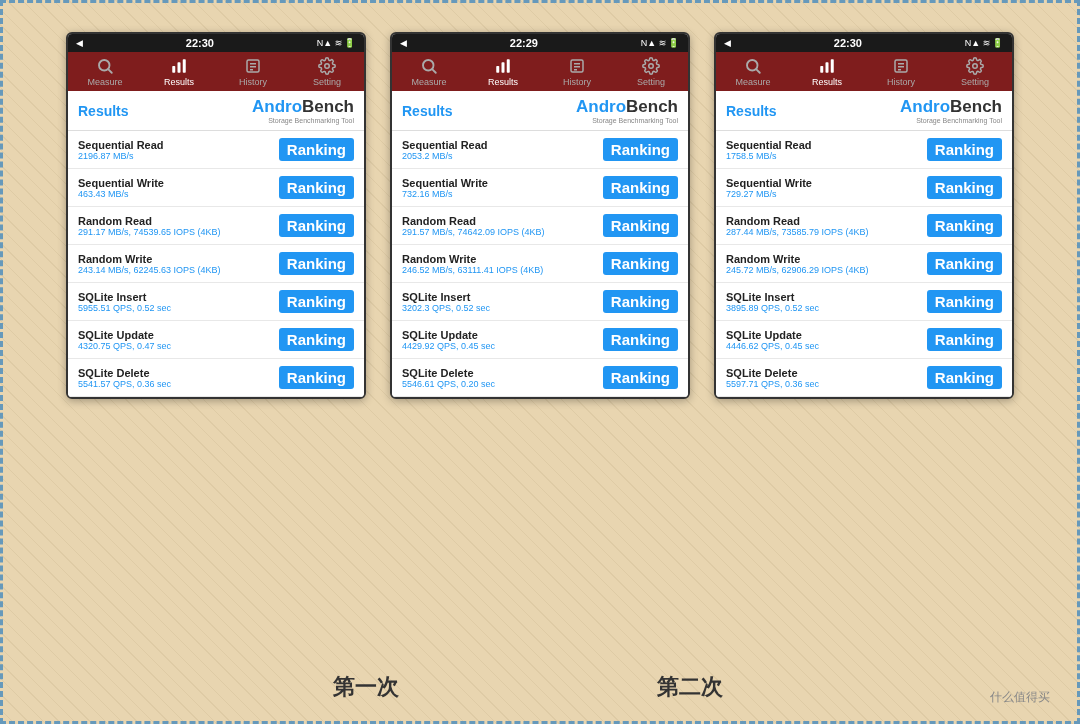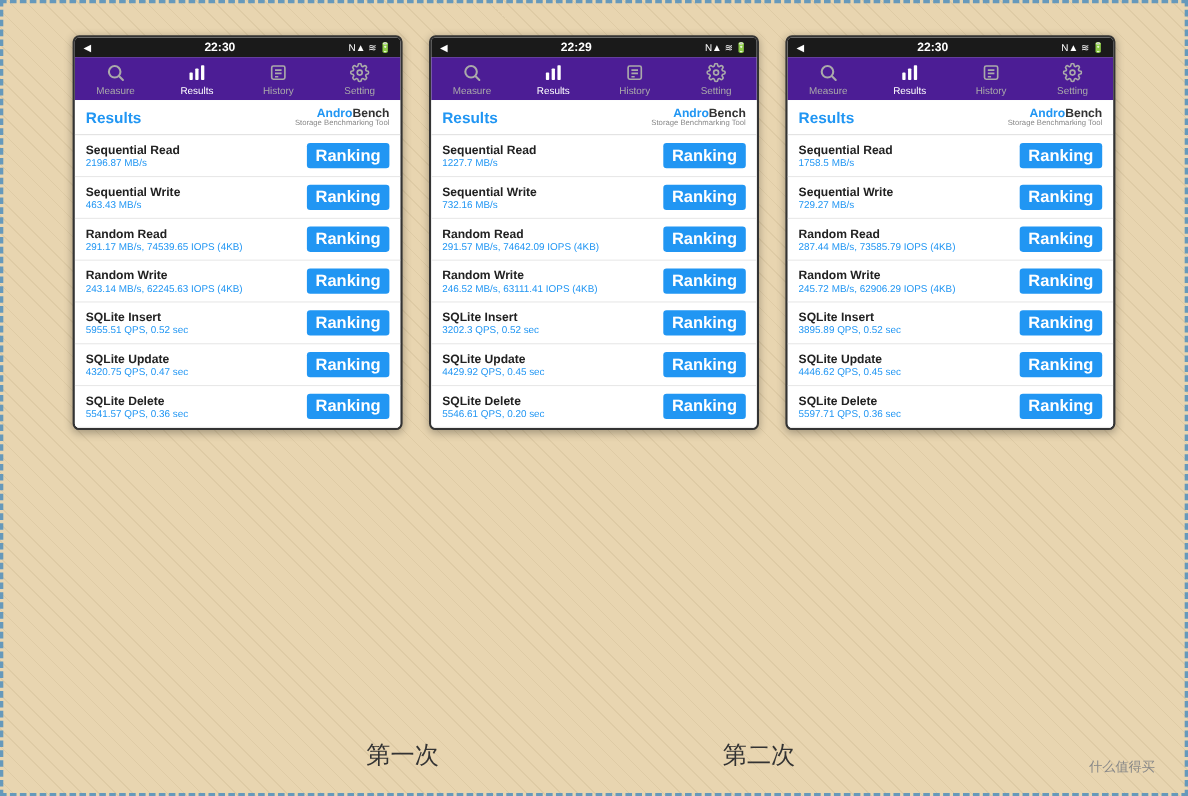--- a/index.html
+++ b/index.html
@@ -55,21 +55,21 @@
       background: #1a1a1a;
       color: white;
       font-size: 10px;
       display: flex;
       justify-content: space-between;
       align-items: center;
       padding: 3px 8px;
       height: 18px;
     }
     .nav-bar {
-      background: #4c1d95;
+      background: #7f1d1d;
       display: flex;
       justify-content: space-around;
       padding: 5px 0 4px;
     }
     .nav-item {
       display: flex;
       flex-direction: column;
       align-items: center;
       color: #aaa;
       font-size: 9px;
@@ -91,21 +91,21 @@
       color: #2196F3;
       font-size: 14px;
       font-weight: bold;
     }
     .androbench-logo {
       display: flex;
       flex-direction: column;
       align-items: flex-end;
     }
     .androbench-name {
-      font-size: 11px;
+      font-size: 17px;
       font-weight: bold;
       color: #333;
     }
     .androbench-name span {
       color: #2196F3;
     }
     .androbench-sub {
       font-size: 7px;
       color: #888;
     }
@@ -142,21 +142,21 @@
       font-weight: bold;
       cursor: pointer;
     }
     .label-row {
       display: flex;
       justify-content: center;
       margin-top: 4px;
     }
     .phone-label {
       font-size: 22px;
-      font-weight: normal;
+      font-weight: bold;
       color: #333;
     }
     .watermark {
       position: absolute;
       bottom: 18px;
       right: 30px;
       font-size: 12px;
       color: #888;
     }
   </style>
@@ -309,21 +309,21 @@
     <span class="results-title">Results</span>
     <div class="androbench-logo">
       <span class="androbench-name"><span style="color:#2196F3">Andro</span>Bench</span>
       <span class="androbench-sub">Storage Benchmarking Tool</span>
     </div>
   </div>
           <div class="benchmark-list">
             <div class="benchmark-item">
       <div class="benchmark-info">
         <span class="benchmark-name">Sequential Read</span>
-        <span class="benchmark-value">1227.7 MB/s</span>
+        <span class="benchmark-value">2053.2 MB/s</span>
       </div>
       <button class="ranking-btn">Ranking</button>
     </div>
             <div class="benchmark-item">
       <div class="benchmark-info">
         <span class="benchmark-name">Sequential Write</span>
         <span class="benchmark-value">732.16 MB/s</span>
       </div>
       <button class="ranking-btn">Ranking</button>
     </div>

